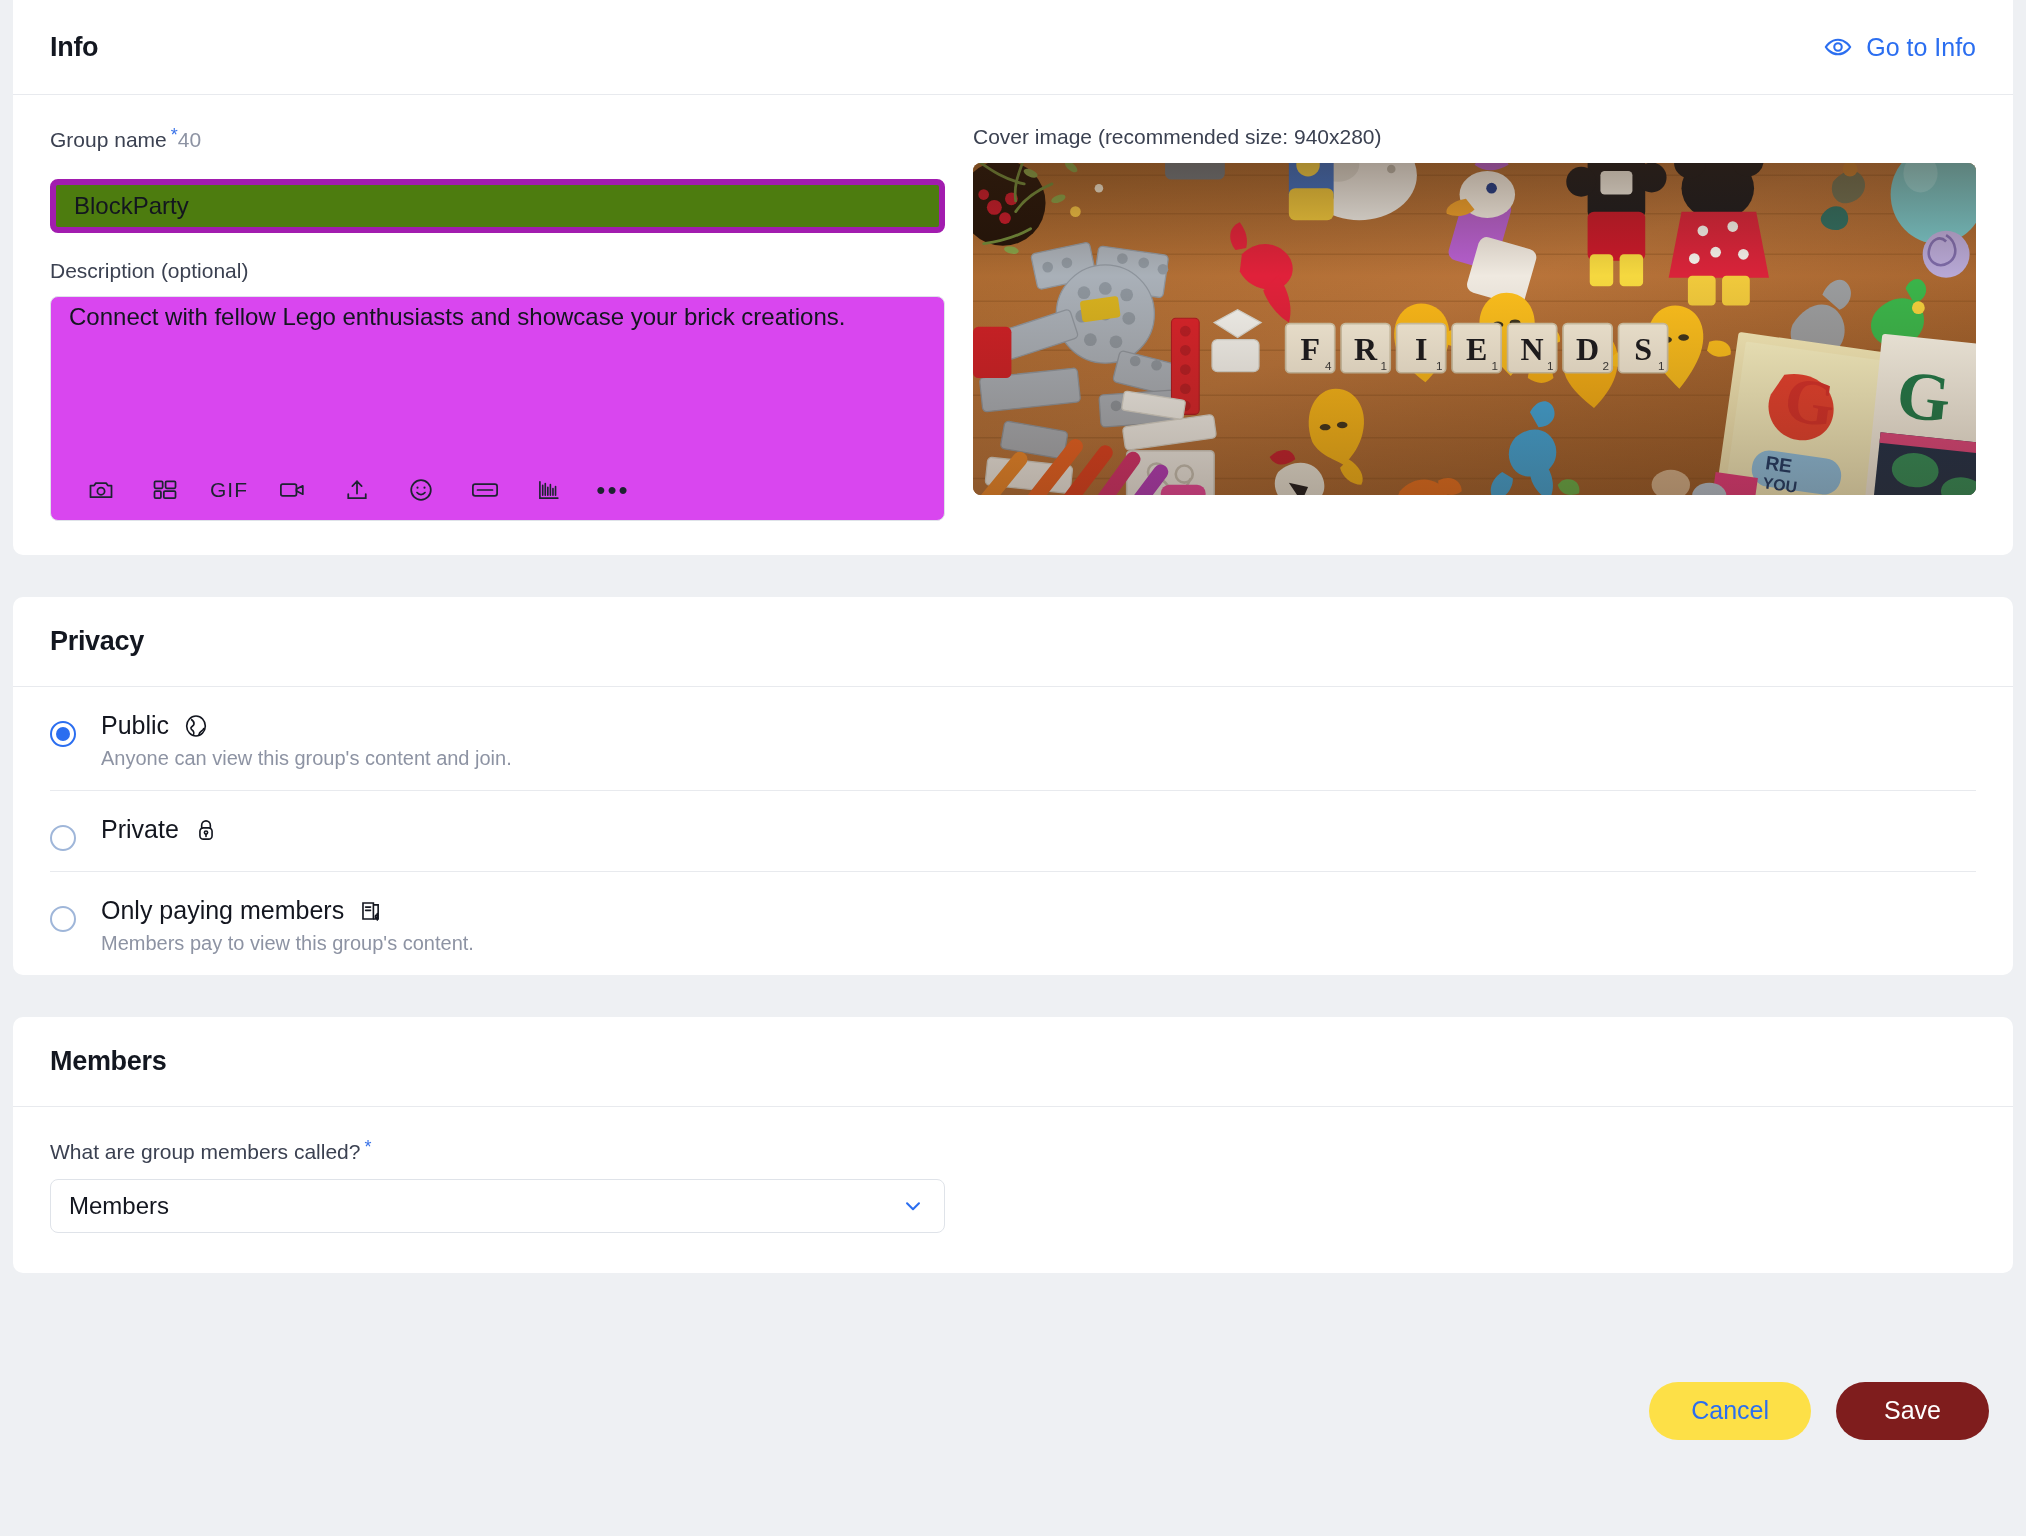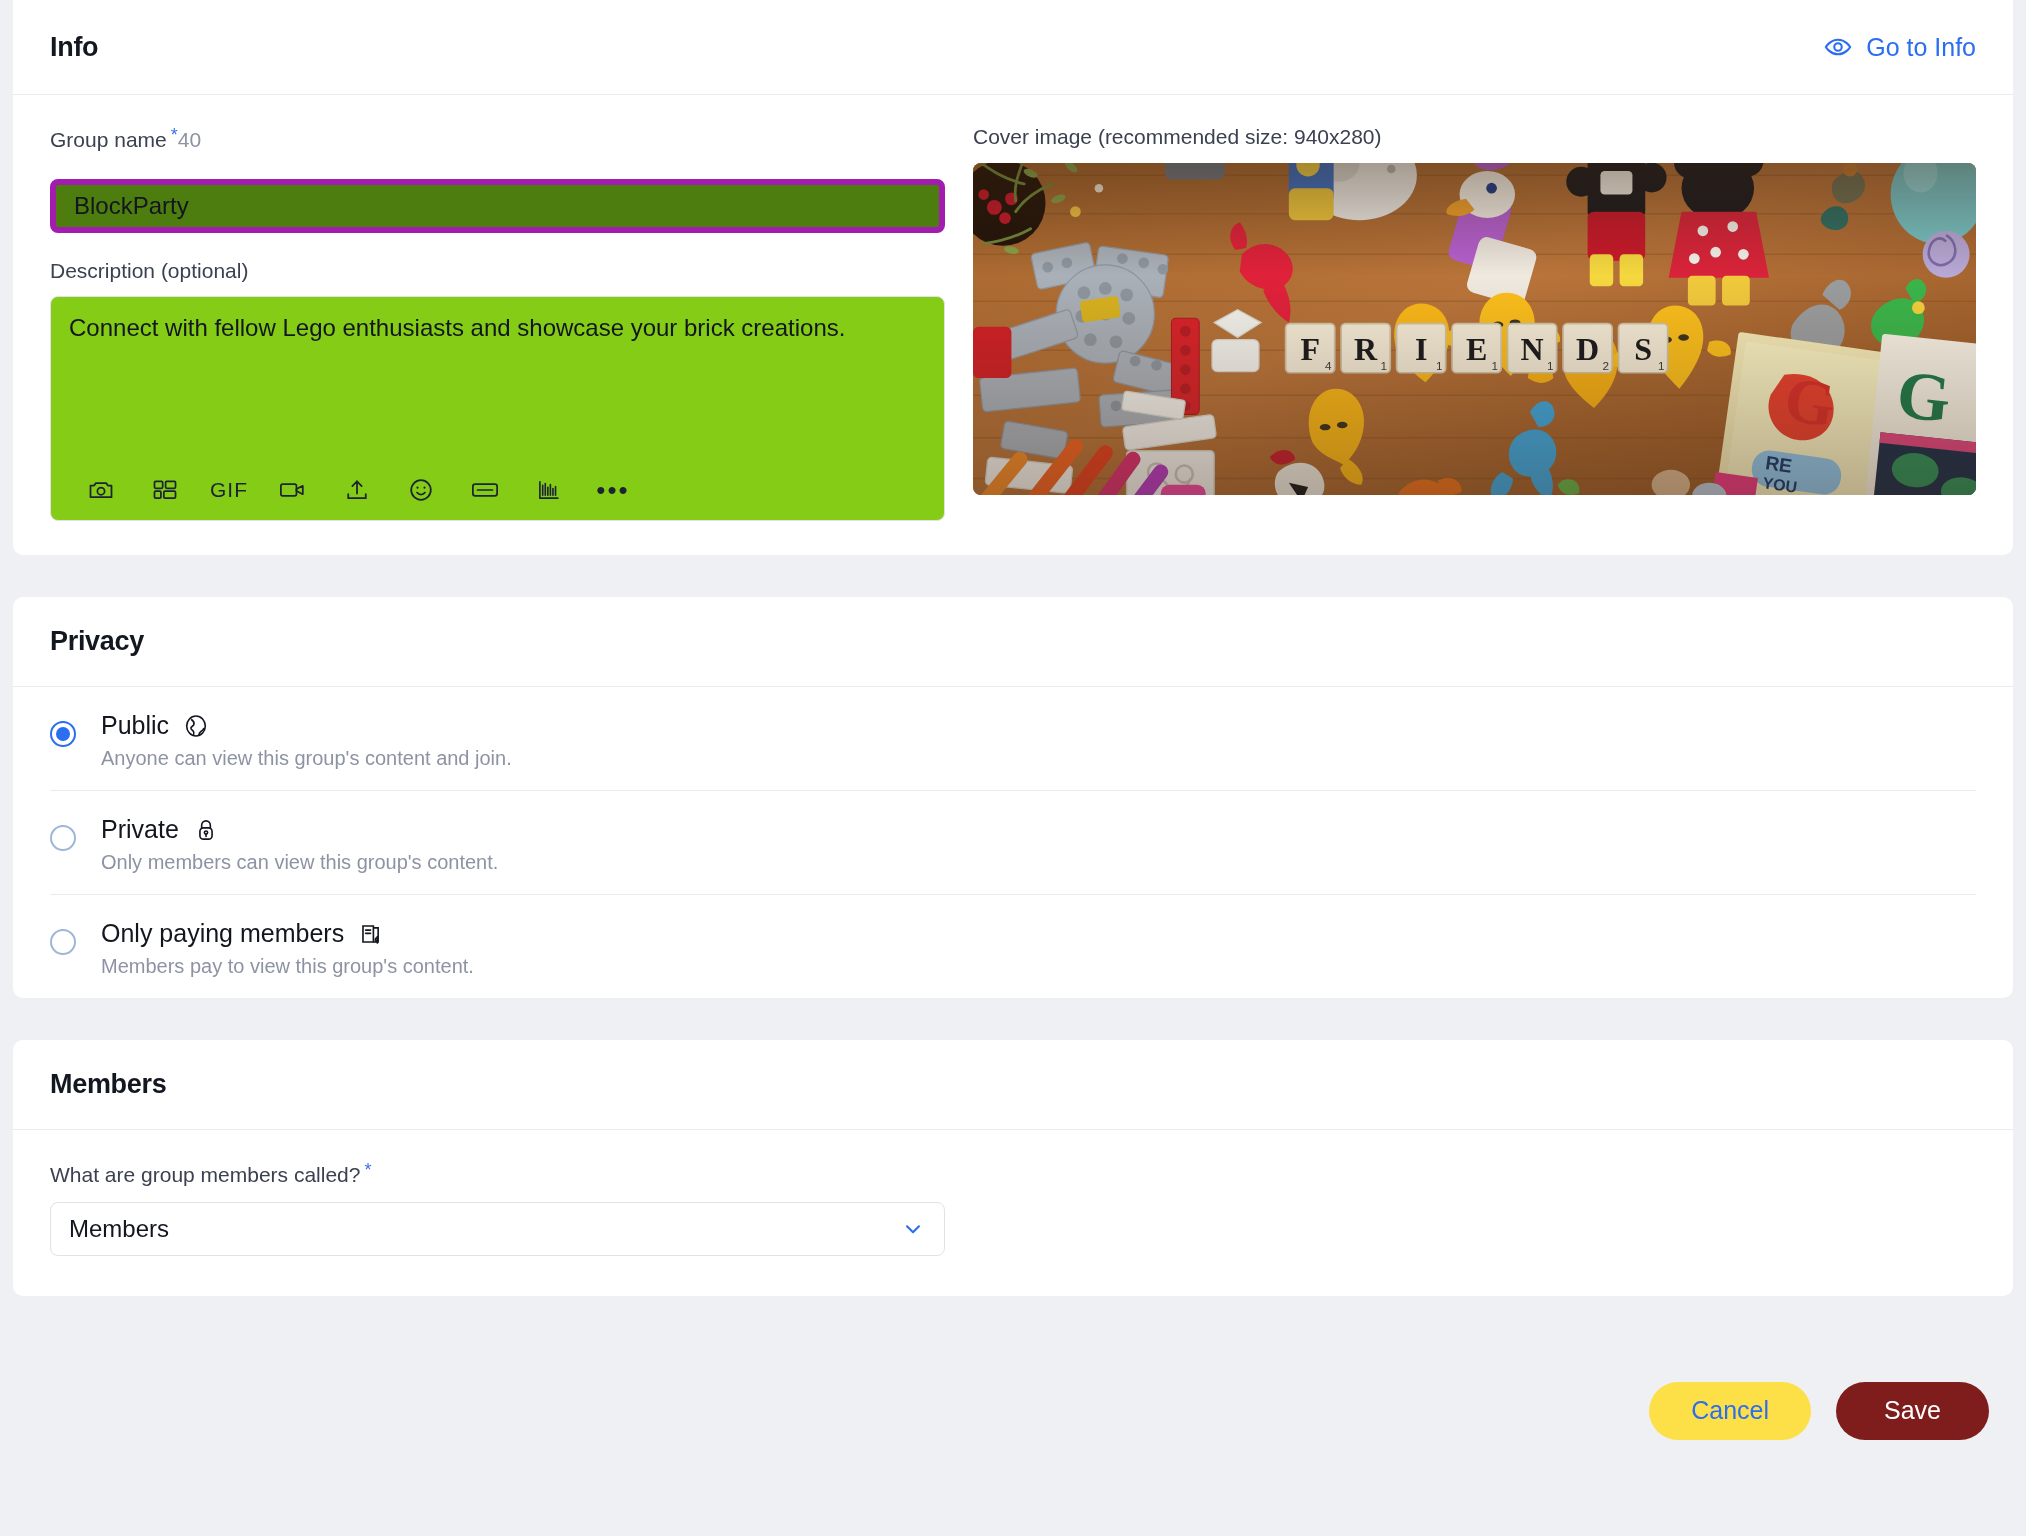--- a/index.html
+++ b/index.html
@@ -56,23 +56,23 @@
     font-size: 24px; color: #13161f;
     font-family: "Liberation Sans", sans-serif;
     display: flex; align-items: center;
   }
 
   .desc-label { font-size: 21px; color: #3b4151; margin: 26px 0 13px 0; }
 
   .textarea-box {
     width: 100%; height: 225px;
     border: 1px solid #dfe3e9; border-radius: 8px;
-    background: #84cc16;
+    background: #d946ef;
     position: relative;
-    padding: 15px 18px 0 18px;
+    padding: 4px 18px 0 18px;
   }
   .textarea-text {
     font-size: 24px; color: #13161f; line-height: 1.35;
   }
   .editor-toolbar {
     position: absolute; left: 34px; bottom: 14px;
     display: flex; align-items: center; gap: 32px;
   }
   .tool-btn {
     width: 32px; height: 32px;
@@ -603,21 +603,20 @@
             <span class="opt-title">Private</span>
             <span>
               <svg class="opt-icon" viewBox="0 0 24 24" fill="none" stroke="#13161f" stroke-width="1.5">
                 <path d="M8 10V7.6a4 4 0 0 1 8 0V10" stroke-linecap="round"></path>
                 <rect x="6.4" y="10" width="11.2" height="10.4" rx="3.2"></rect>
                 <circle cx="12" cy="14.4" r="1.5"></circle>
                 <path d="M12 15.9v2.1" stroke-linecap="round"></path>
               </svg>
             </span>
           </div>
-          <div class="opt-desc">Only members can view this group's content.</div>
         </div>
       </div>
 
       <div class="radio-row">
         <div class="radio"></div>
         <div class="rtext">
           <div class="opt-title-row">
             <span class="opt-title">Only paying members</span>
             <span>
               <svg class="opt-icon" viewBox="0 0 24 24" fill="none" stroke="#13161f" stroke-width="1.5">

